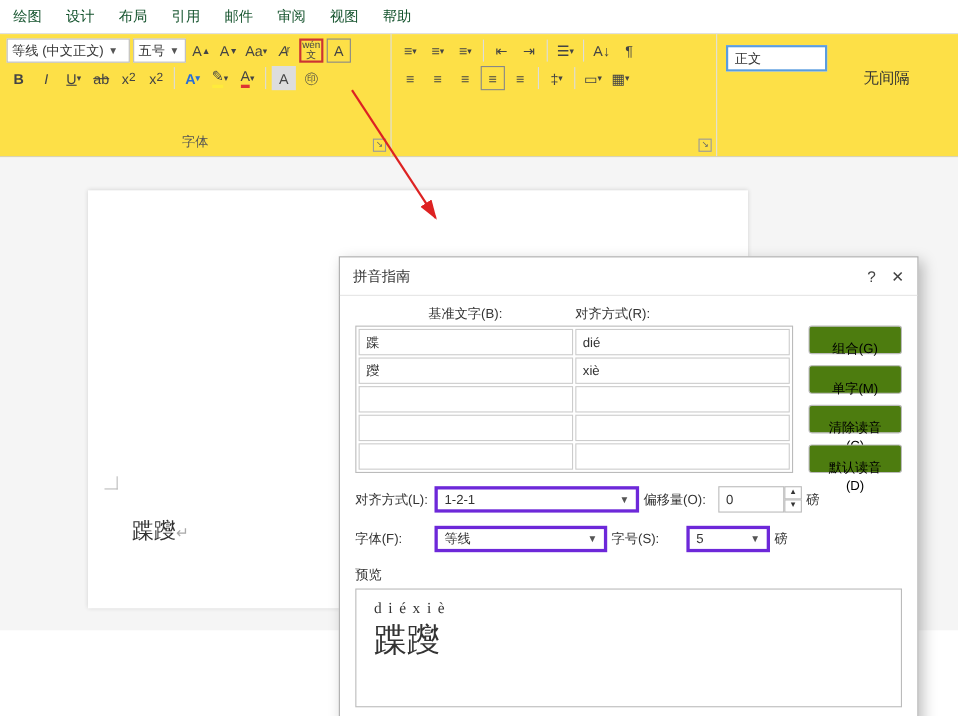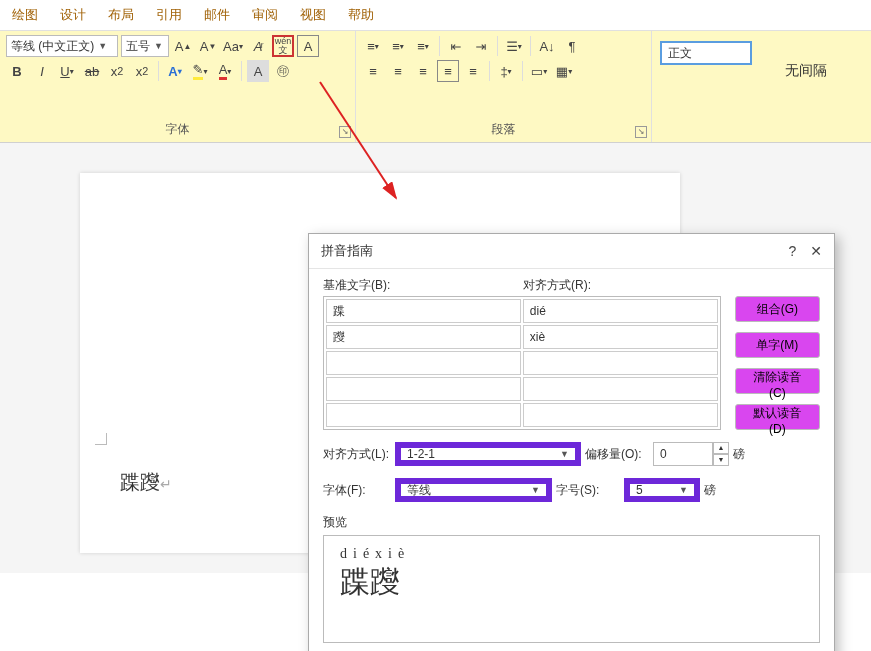--- a/index.html
+++ b/index.html
@@ -1,23 +1,23 @@
 <!DOCTYPE html>
 <html><head>
 <meta charset="utf-8">
 <style>
 *{box-sizing:border-box;margin:0;padding:0;font-family:"Microsoft YaHei",sans-serif;}
 body{background:#fff;font-size:12px;color:#333;overflow:hidden;width:871px;height:651px;position:relative;}
 
 
 .menubar{display:flex;gap:22px;padding:6px 12px;background:#fff;border-bottom:1px solid #e0e0e0;font-size:13px;}
-.menubar span{color:#a16207;}
-
-
-.ribbon{display:flex;background:#fef9c3;border-bottom:1px solid #d0d0d0;height:112px;}
+.menubar span{color:#14532d;}
+
+
+.ribbon{display:flex;background:#fde047;border-bottom:1px solid #d0d0d0;height:112px;}
 .group{border-right:1px solid #e0e0e0;padding:4px 6px 0 6px;display:flex;flex-direction:column;position:relative;}
 .group-label{text-align:center;font-size:12px;color:#555;position:absolute;bottom:4px;left:0;right:0;}
 .dlg-launch{position:absolute;right:4px;bottom:4px;width:12px;height:12px;border:1px solid #999;font-size:8px;line-height:10px;text-align:center;color:#666;}
 
 .row{display:flex;align-items:center;gap:3px;margin-bottom:3px;}
 .combo{border:1px solid #bbb;height:22px;display:flex;align-items:center;padding:0 4px;background:#fff;font-size:12px;}
 .combo .dd{margin-left:4px;font-size:9px;color:#555;}
 .btn{width:22px;height:22px;display:flex;align-items:center;justify-content:center;font-size:13px;color:#444;border:1px solid transparent;}
 .btn.highlighted{border:2px solid #c33;}
 .sep{width:1px;height:20px;background:#ddd;margin:0 2px;}
@@ -36,31 +36,31 @@
 
 .arrow{position:absolute;left:318px;top:80px;pointer-events:none;}
 
 
 .dialog{position:absolute;left:308px;top:192px;width:527px;height:442px;background:#fff;border:1px solid #aaa;box-shadow:4px 4px 12px rgba(0,0,0,.25);margin-top:41px;}
 .dlg-title{display:flex;align-items:center;justify-content:space-between;padding:8px 12px;border-bottom:1px solid #e5e5e5;}
 .dlg-title .t{font-size:13px;}
 .dlg-title .r{display:flex;gap:14px;font-size:14px;color:#444;}
 .dlg-body{padding:8px 14px 12px 14px;}
 .tbl-hdr{display:flex;font-size:12px;margin-bottom:2px;}
-.tbl-hdr .c1{width:200px;}
+.tbl-hdr .c1{width:200px;text-align:center;}
 .tbl-wrap{display:flex;gap:14px;}
 .grid{border:1px solid #bbb;}
 .grid td{border:1px solid #ccc;height:22px;font-size:12px;padding:0 6px;}
 .grid td.base{width:198px;}
 .grid td.ruby{width:198px;}
 .side-btns{display:flex;flex-direction:column;gap:10px;}
-.dlg-btn{border:1px solid #bbb;background:#d946ef;height:26px;padding:0 10px;font-size:12px;min-width:74px;border-radius:3px;}
+.dlg-btn{border:1px solid #bbb;background:#4d7c0f;height:26px;padding:12px 10px;font-size:12px;min-width:74px;border-radius:3px;}
 .form-row{display:flex;align-items:center;gap:4px;margin-top:12px;font-size:12px;}
 .form-row label{width:68px;}
-.sel{border:6px solid #6d28d9;height:24px;display:flex;align-items:center;justify-content:space-between;padding:0 6px;font-size:12px;background:#fff;}
+.sel{border:3px solid #6d28d9;height:24px;display:flex;align-items:center;justify-content:space-between;padding:0 6px;font-size:12px;background:#fff;}
 .sel .dd{font-size:9px;color:#555;}
 .spin{display:flex;}
 .spin .num{border:1px solid #bbb;height:24px;width:60px;padding:0 6px;display:flex;align-items:center;font-size:12px;}
 .spin .ar{display:flex;flex-direction:column;}
 .spin .ar div{border:1px solid #bbb;width:16px;height:12px;font-size:7px;text-align:center;line-height:10px;}
 .preview-lbl{margin-top:12px;font-size:12px;}
 .preview{border:1px solid #bbb;height:108px;margin-top:4px;padding:10px 16px;}
 .preview .ruby{font-size:14px;letter-spacing:6px;font-family:"SimSun",serif;}
 .preview .base{font-size:30px;font-family:"SimSun",serif;letter-spacing:0;}
 .dlg-footer{display:flex;justify-content:flex-end;gap:10px;padding:10px 14px;}
@@ -158,21 +158,20 @@
       <div class="btn">≡</div>
       <div class="btn">≡</div>
       <div class="btn" style="border:1px solid #888">≡</div>
       <div class="btn">≡</div>
       <div class="sep"></div>
       <div class="btn">‡<span style="font-size:8px">▾</span></div>
       <div class="sep"></div>
       <div class="btn">▭<span style="font-size:8px">▾</span></div>
       <div class="btn">▦<span style="font-size:8px">▾</span></div>
     </div>
-    <div class="group-label">段落</div>
     <div class="dlg-launch">↘</div>
   </div>
 
   <div class="style-gallery">
     <div class="style-item sel">正文</div>
     <div class="style-item" style="border:none">无间隔</div>
   </div>
 </div>
 
 <div class="doc-area">

